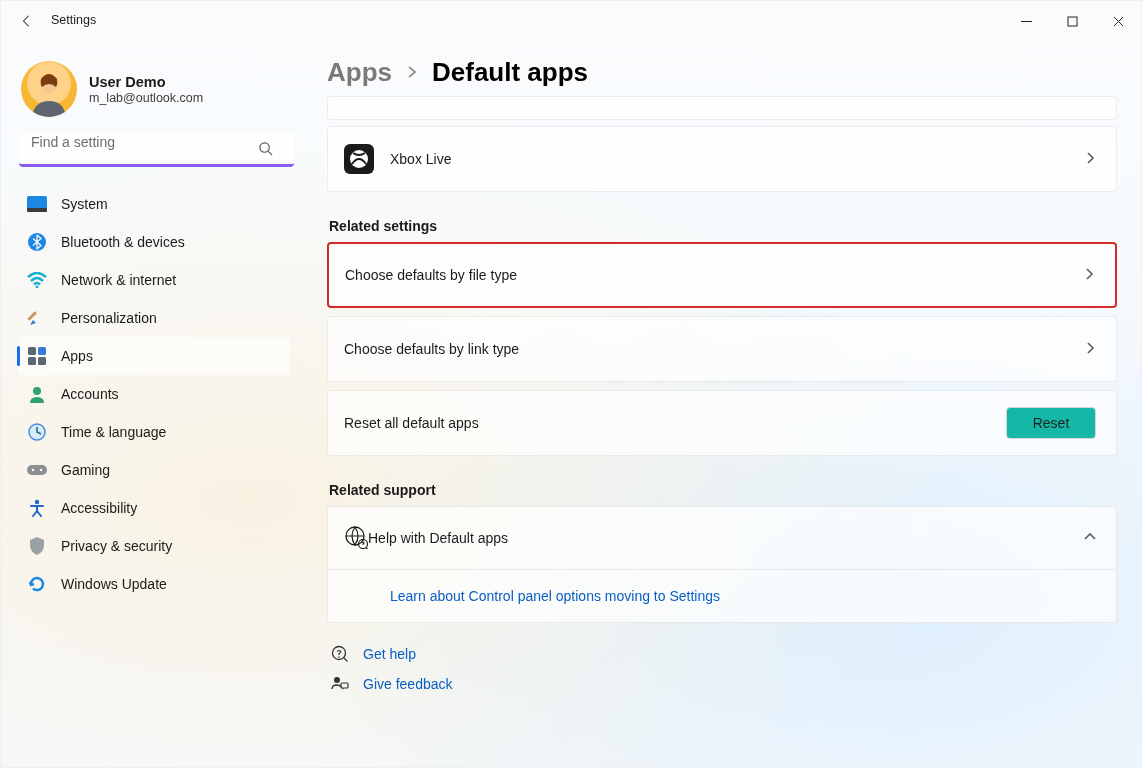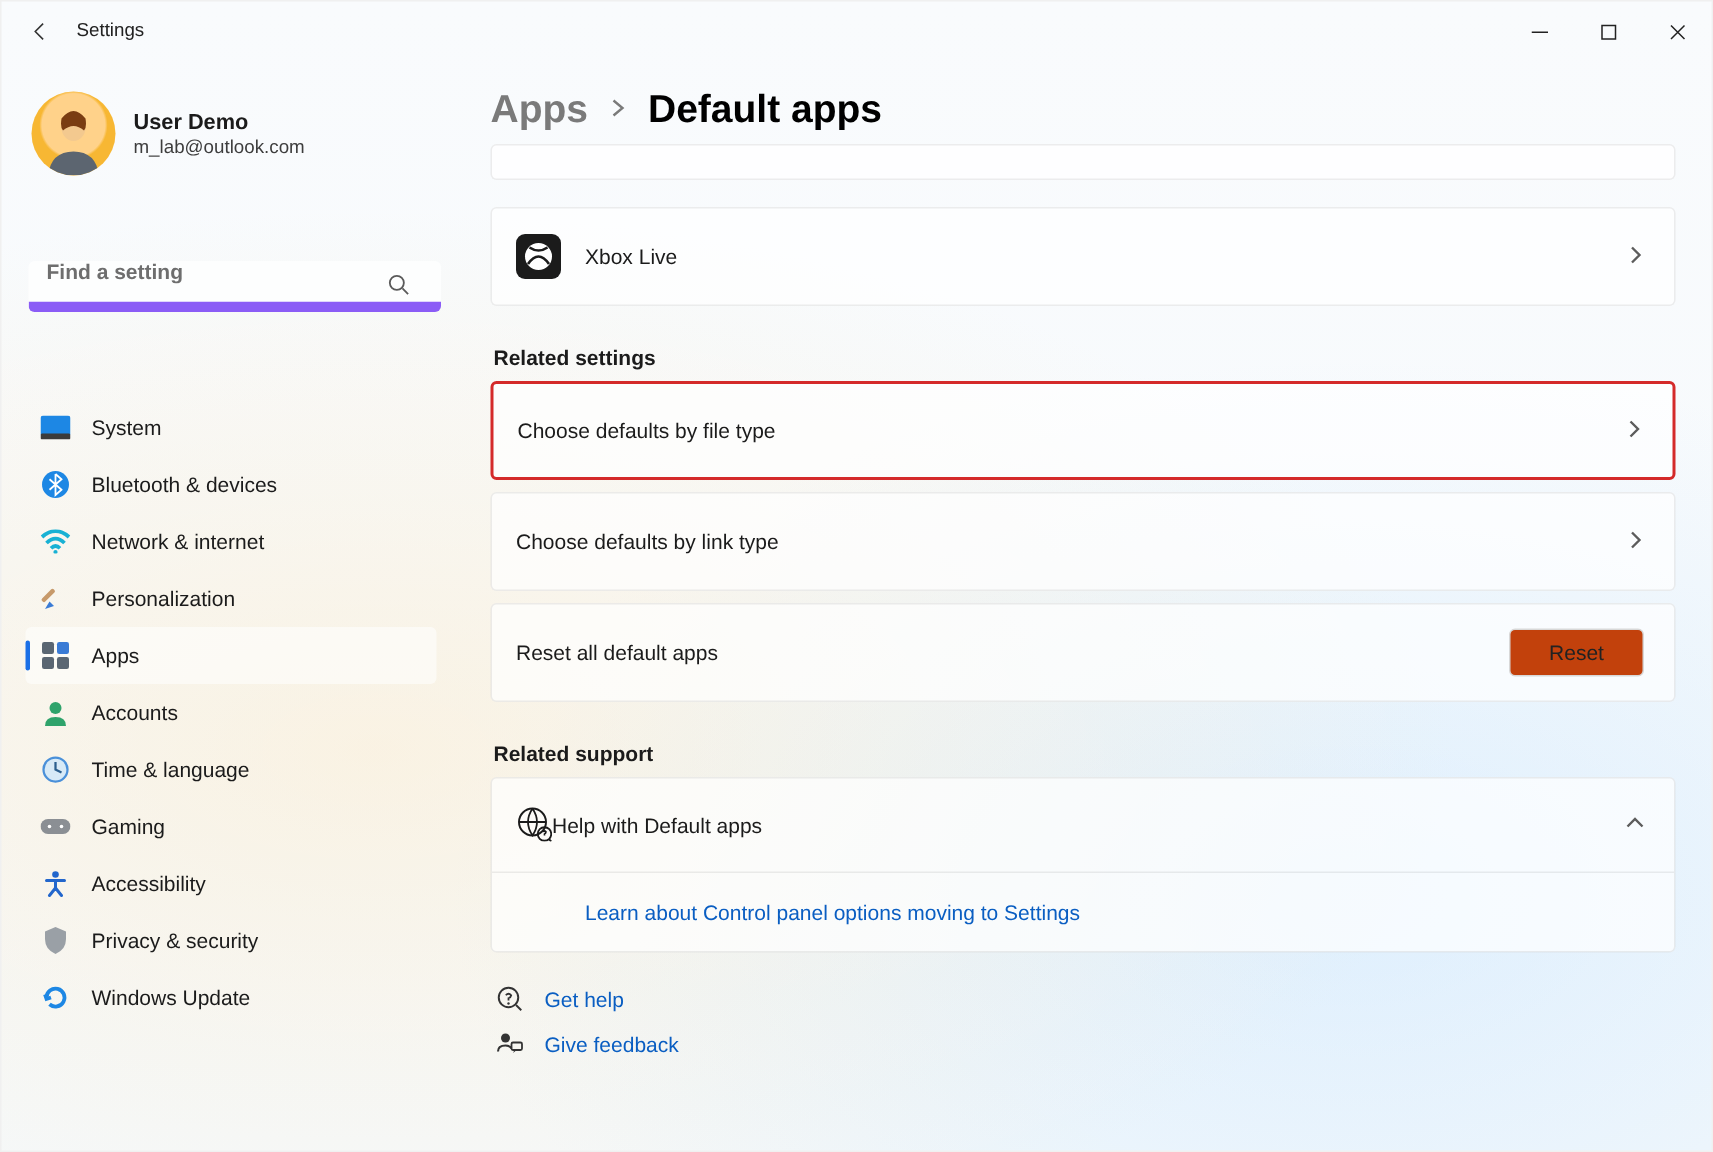--- a/index.html
+++ b/index.html
@@ -18,55 +18,55 @@
   .titlebar { display:flex; align-items:center; height:40px; padding:0 0 0 18px; justify-content:space-between;}
   .titlebar-left { display:flex; gap:16px;}
   .titlebar-back { width:16px; height:16px; display:flex; align-items:center; justify-content:center; color:#333;}
   .titlebar-title { font-size:12.5px; color:#222; }
   .winbtns { display:flex; }
   .winbtn { width:46px; height:40px; display:flex; align-items:center; justify-content:center; color:#222; }
   .winbtn svg { width:11px; height:11px; }
   
   .layout { display:flex; height:calc(100% - 40px); }
   
-  .sidebar { width:300px; padding:12px 10px 0 16px; display:flex; flex-direction:column;gap:40px; }
+  .sidebar { width:300px; padding:12px 10px 0 16px; display:flex; flex-direction:column; }
   .user-block { display:flex; align-items:center; gap:12px; padding:8px 4px 12px 4px;}
   .avatar { width:56px; height:56px; border-radius:50%; background:radial-gradient(circle at 50% 40%, #ffd28a 0 48%, #f7b733 52%);
     display:flex; align-items:flex-end; justify-content:center; overflow:hidden; }
   .avatar svg { width:46px; height:46px; }
   .user-name { font-weight:600; font-size:14.5px; }
   .user-email { font-size:12.5px; color:#3d3d3d; margin-top:1px;}
   .search-wrap { position:relative; margin:4px 4px 10px 2px;}
   .search-input { width:275px; height:34px; border:none; border-radius:4px; padding:0 34px 13px 12px;
-    background:#fdfefe; outline:none; font-size:14px; color:#444; border-bottom:7px solid #8b5cf6;font-weight:bold;}
+    background:#fdfefe; outline:none; font-size:14px; color:#444; border-bottom:3px solid #8b5cf6;}
   .search-input::placeholder{color:#6e6e6e;}
   .search-icon { position:absolute; right:14px; top:50%; transform:translateY(-50%); color:#5a5a5a; pointer-events:none;}
   .nav { margin-top:8px; display:flex; flex-direction:column; gap:0px;}
   .nav-item { display:flex; align-items:center; height:38px; padding:0 10px 0 10px; border-radius:4px; gap:14px; cursor:pointer; position:relative;}
   .nav-item.active{ background:rgba(255,255,255,0.55);}
   .nav-item.active::before{ content:""; position:absolute; left:0; top:9px; bottom:9px; width:3px; border-radius:3px; background:#1a6fe6;}
   .nav-ico { width:20px; height:20px; display:flex; align-items:center; justify-content:center; }
   .nav-label { font-size:14px; color:#1b1b1b; }
 
   
   .content { flex:1; padding:16px 24px 0 26px; overflow:hidden; }
   .breadcrumb { display:flex; align-items:center; gap:14px; margin-bottom:8px; }
   .bc-parent { font-size:26px; font-weight:600; color:#7a7a7a; }
   .bc-sep { color:#7a7a7a; }
   .bc-current { font-size:26px; font-weight:600; color:#000000; }
   .stub-card { height:24px; background:rgba(255,255,255,0.78); border:1px solid rgba(0,0,0,0.07); border-radius:4px; margin-top:8px;}
   .card { background:rgba(255,255,255,0.7); border:1px solid rgba(0,0,0,0.07); border-radius:4px; display:flex; align-items:center;
-    padding:0 20px 0 16px; height:58px; margin-top:18px; }
+    padding:0 20px 0 16px; height:58px; margin-top:6px; }
   .card.tall{ height:66px; }
   .card.highlight { border:2.5px solid #d42a2a; height:66px; margin-top:8px;}
   .card .icon-box { width:30px; height:30px; border-radius:6px; background:#1b1b1b; display:flex; align-items:center; justify-content:center; margin-right:16px;}
   .card-label { flex:1; font-size:14px; }
   .chev { color:#5c5c5c; }
   .section-title { font-size:14px; font-weight:600; margin:26px 0 8px 2px; }
-  .reset-btn { background:#c2410c; border:1px solid #d8d8d8; border-radius:4px; width:90px; height:32px; font-size:14px; color:#222; cursor:pointer;}
+  .reset-btn { background:#14b8a6; border:1px solid #d8d8d8; border-radius:4px; width:90px; height:32px; font-size:14px; color:#222; cursor:pointer;}
   .help-card { background:rgba(255,255,255,0.7); border:1px solid rgba(0,0,0,0.07); border-radius:4px; margin-top:8px;}
   .help-head { display:flex; align-items:center; padding:0 20px 0 16px; height:62px; }
   .help-link-row { border-top:1px solid rgba(0,0,0,0.07); padding:18px 20px 18px 62px;}
   .link-blue { color:#0a5ec2; font-size:14px; cursor:pointer; }
   .footer-links { margin-top:22px; display:flex; flex-direction:column; gap:12px; padding-left:4px;}
   .foot-item{ display:flex; align-items:center; gap:14px; }
   .foot-ico{ width:18px; height:18px; color:#333; display:flex; align-items:center; justify-content:center;}
 </style>
 </head>
 <body>

